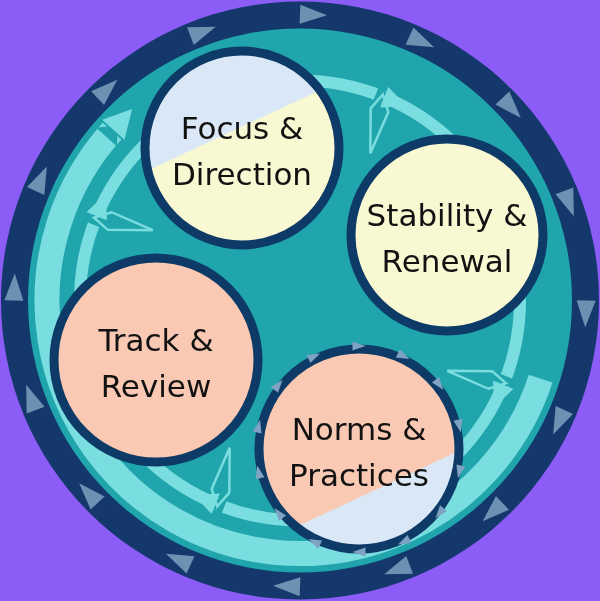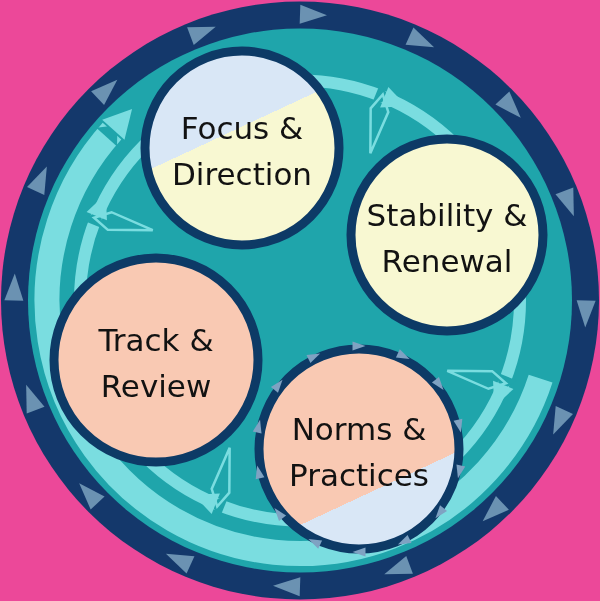--- a/index.html
+++ b/index.html
@@ -1,16 +1,16 @@
 <!DOCTYPE html>
 <html><head>
 <meta charset="utf-8">
 <style>
   html, body { margin: 0; padding: 0; background: #ffffff; }
-  .canvas { position: relative; width: 600px; height: 601px; background: #ec4899; }
+  .canvas { position: relative; width: 600px; height: 601px; background: #8b5cf6; }
   svg { display: block; }
   text {
     font-family: "DejaVu Sans", "Liberation Sans", sans-serif;
     font-size: 31px;
     text-anchor: middle;
   }
 </style>
 </head>
 <body>
 

